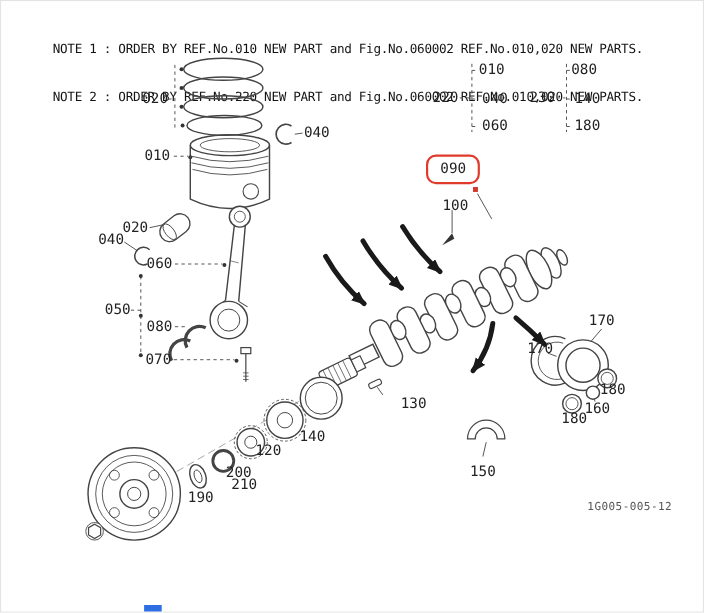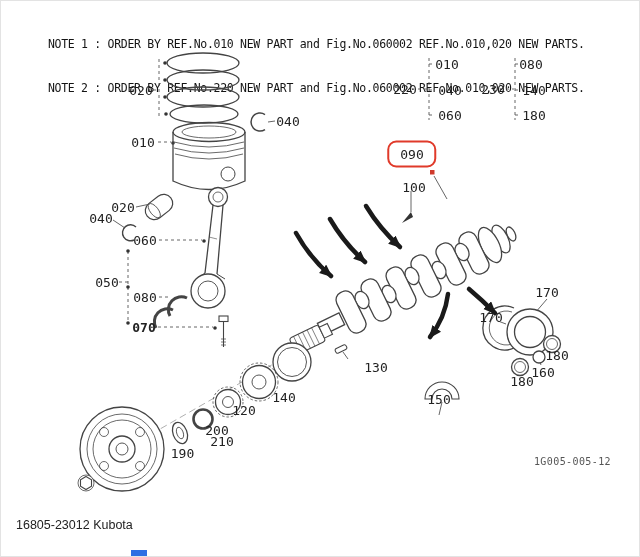--- a/index.html
+++ b/index.html
@@ -241,41 +241,40 @@
 
   <div id="labels-layer">
       <div class="part-label" style="left: 140px; top: 89px;">020</div>
       <div class="part-label" style="left: 142px; top: 141px;">010</div>
       <div class="part-label" style="left: 287px; top: 120px;">040</div>
       <div class="part-label" style="left: 122px; top: 206px;">020</div>
       <div class="part-label" style="left: 100px; top: 217px;">040</div>
       <div class="part-label" style="left: 144px; top: 239px;">060</div>
       <div class="part-label" style="left: 106px; top: 281px;">050</div>
       <div class="part-label" style="left: 144px; top: 296px;">080</div>
-      <div class="part-label" style="left: 143px; top: 326px; font-weight: bold;">070</div>
+      <div class="part-label" style="left: 143px; top: 326px;">070</div>
       <div class="part-label" style="left: 404px; top: 88px;">220</div>
       <div class="part-label" style="left: 446px; top: 63px;">010</div>
       <div class="part-label" style="left: 449px; top: 89px;">040</div>
       <div class="part-label" style="left: 449px; top: 114px;">060</div>
       <div class="part-label" style="left: 492px; top: 88px;">230</div>
       <div class="part-label" style="left: 530px; top: 63px;">080</div>
       <div class="part-label" style="left: 533px; top: 89px;">140</div>
       <div class="part-label" style="left: 533px; top: 114px;">180</div>
       <div class="part-label highlighted" style="left: 411px; top: 153px; border-color: rgb(224, 58, 42);">090</div>
       <div class="part-label" style="left: 413px; top: 186px;">100</div>
       <div class="part-label" style="left: 347px; top: 366px; margin-left: 28px;">130</div>
       <div class="part-label" style="left: 283px; top: 396px;">140</div>
       <div class="part-label" style="left: 243px; top: 409px;">120</div>
       <div class="part-label" style="left: 216px; top: 429px;">200</div>
       <div class="part-label" style="left: 194px; top: 440px; margin-left: 27px;">210</div>
       <div class="part-label" style="left: 177px; top: 452px; padding-left: 12px;">190</div>
-      <div class="part-label" style="left: 438px; top: 398px;">150</div>
+      <div class="part-label" style="left: 438px; top: 428px;">150</div>
       <div class="part-label" style="left: 546px; top: 291px;">170</div>
       <div class="part-label" style="left: 490px; top: 316px;">170</div>
       <div class="part-label" style="left: 556px; top: 354px;">180</div>
       <div class="part-label" style="left: 542px; top: 371px;">160</div>
       <div class="part-label" style="left: 521px; top: 380px;">180</div>
     </div>
 
   <div class="diagram-code">1G005-005-12</div>
-  <div class="footer-text">16805-23012 Kubota</div>
   <div class="blue-bar" style="background: rgb(46, 111, 227);"></div>
 </div>
 
 </body></html>

